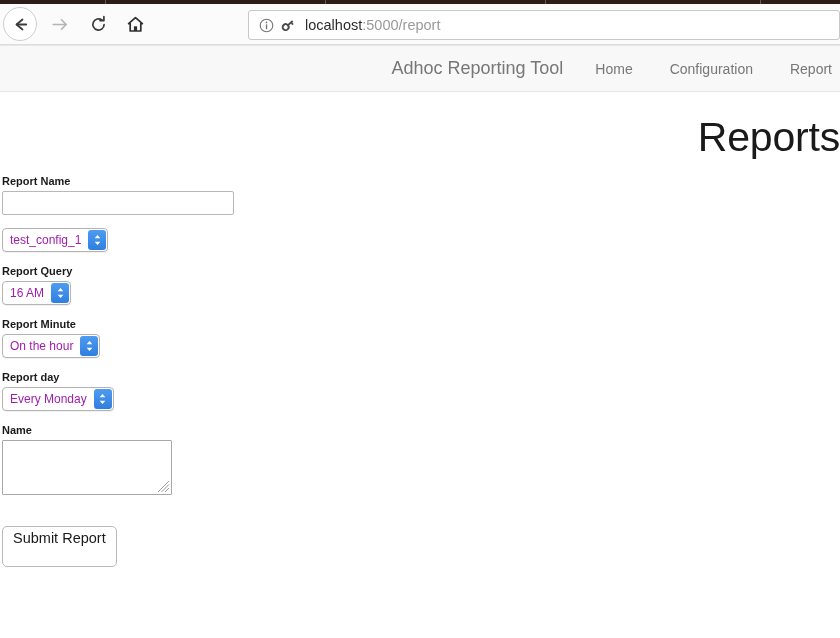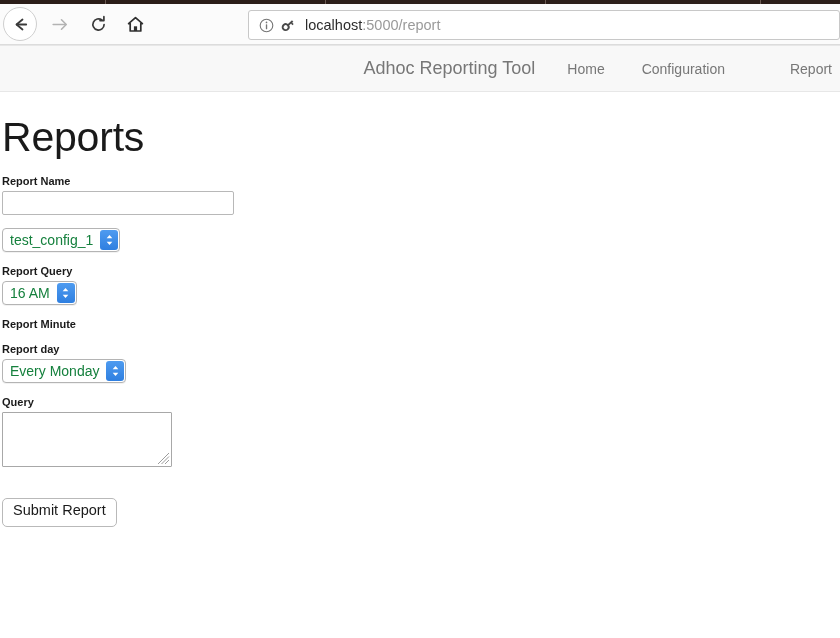--- a/index.html
+++ b/index.html
@@ -114,31 +114,32 @@
     margin-right: 32px;
     white-space: nowrap;
   }
   .nav-link {
     font-size: 14px;
     color: #777777;
     margin-right: 37px;
     white-space: nowrap;
     text-decoration: none;
   }
-  .nav-link:last-child { margin-right: 8px; margin-left: 28px; }
+  .nav-link:last-child { margin-right: 8px; }
 
   #content {
     padding: 0 0 0 2px;
   }
   #page-title {
     font-size: 41px;
     font-weight: normal;
     color: #1a1a1a;
     margin: 22px 0 14px 0;
     letter-spacing: -0.2px;
+    text-align: right;
   }
   .field-label {
     font-size: 11px;
     font-weight: bold;
     color: #1a1a1a;
     margin: 0 0 4px 0;
   }
   .field-block { margin-bottom: 13px; }
 
   #report-name-input {
@@ -164,22 +165,22 @@
     border: 1px solid #b4b4b4;
     border-radius: 4px;
     background: #ffffff;
     overflow: hidden;
     box-shadow: 0 1px 0 rgba(0,0,0,0.05);
   }
   .select-value {
     display: flex;
     align-items: center;
     padding: 0 7px 0 7px;
-    font-size: 14px;
-    color: #15803d;
+    font-size: 12px;
+    color: #a21caf;
     white-space: nowrap;
   }
   .select-arrow {
     width: 18px;
     background: linear-gradient(#4e9bf0, #2f7fe0);
     display: flex;
     align-items: center;
     justify-content: center;
     border-radius: 3px;
     margin: 1px 1px 1px 0;
@@ -211,21 +212,21 @@
   }
 
   #submit-report-button {
     margin-top: 14px;
     font-family: "Liberation Sans", sans-serif;
     font-size: 14.5px;
     color: #1a1a1a;
     background: #ffffff;
     border: 1px solid #b9b9b9;
     border-radius: 5px;
-    padding: 3px 10px 8px 10px;
+    padding: 3px 10px 20px 10px;
     cursor: default;
   }
 </style>
 </head>
 <body>
 
 <div id="browser-chrome">
 
   <div id="tab-strip-sliver">
     <div class="tab-divider" style="left:105px"></div>
@@ -329,39 +330,48 @@
             <path d="M5.5 3.0 L8.3 6.3 L2.7 6.3 Z" fill="#ffffff"></path>
             <path d="M5.5 13.0 L8.3 9.7 L2.7 9.7 Z" fill="#ffffff"></path>
           </svg>
         </span>
       </div>
     </div>
 
     
     <div class="field-block">
       <div class="field-label">Report Minute</div>
+      <div class="select-shell">
+        <span class="select-value">On the hour</span>
+        <span class="select-arrow">
+          <svg width="11" height="16" viewBox="0 0 11 16" aria-hidden="true">
+            <path d="M5.5 3.0 L8.3 6.3 L2.7 6.3 Z" fill="#ffffff"></path>
+            <path d="M5.5 13.0 L8.3 9.7 L2.7 9.7 Z" fill="#ffffff"></path>
+          </svg>
+        </span>
+      </div>
     </div>
 
     
     <div class="field-block">
       <div class="field-label">Report day</div>
       <div class="select-shell">
         <span class="select-value">Every Monday</span>
         <span class="select-arrow">
           <svg width="11" height="16" viewBox="0 0 11 16" aria-hidden="true">
             <path d="M5.5 3.0 L8.3 6.3 L2.7 6.3 Z" fill="#ffffff"></path>
             <path d="M5.5 13.0 L8.3 9.7 L2.7 9.7 Z" fill="#ffffff"></path>
           </svg>
         </span>
       </div>
     </div>
 
     
     <div class="field-block">
-      <div class="field-label">Query</div>
+      <div class="field-label">Name</div>
       <div id="query-wrap">
         <textarea id="query-textarea" placeholder="" value="" style=""></textarea>
         <svg id="resize-grip" viewBox="0 0 14 14" aria-hidden="true">
           <line x1="13" y1="2" x2="2" y2="13" stroke="#9c9c9c" stroke-width="1"></line>
           <line x1="13" y1="5.5" x2="5.5" y2="13" stroke="#9c9c9c" stroke-width="1"></line>
           <line x1="13" y1="9" x2="9" y2="13" stroke="#9c9c9c" stroke-width="1"></line>
         </svg>
       </div>
     </div>
 

